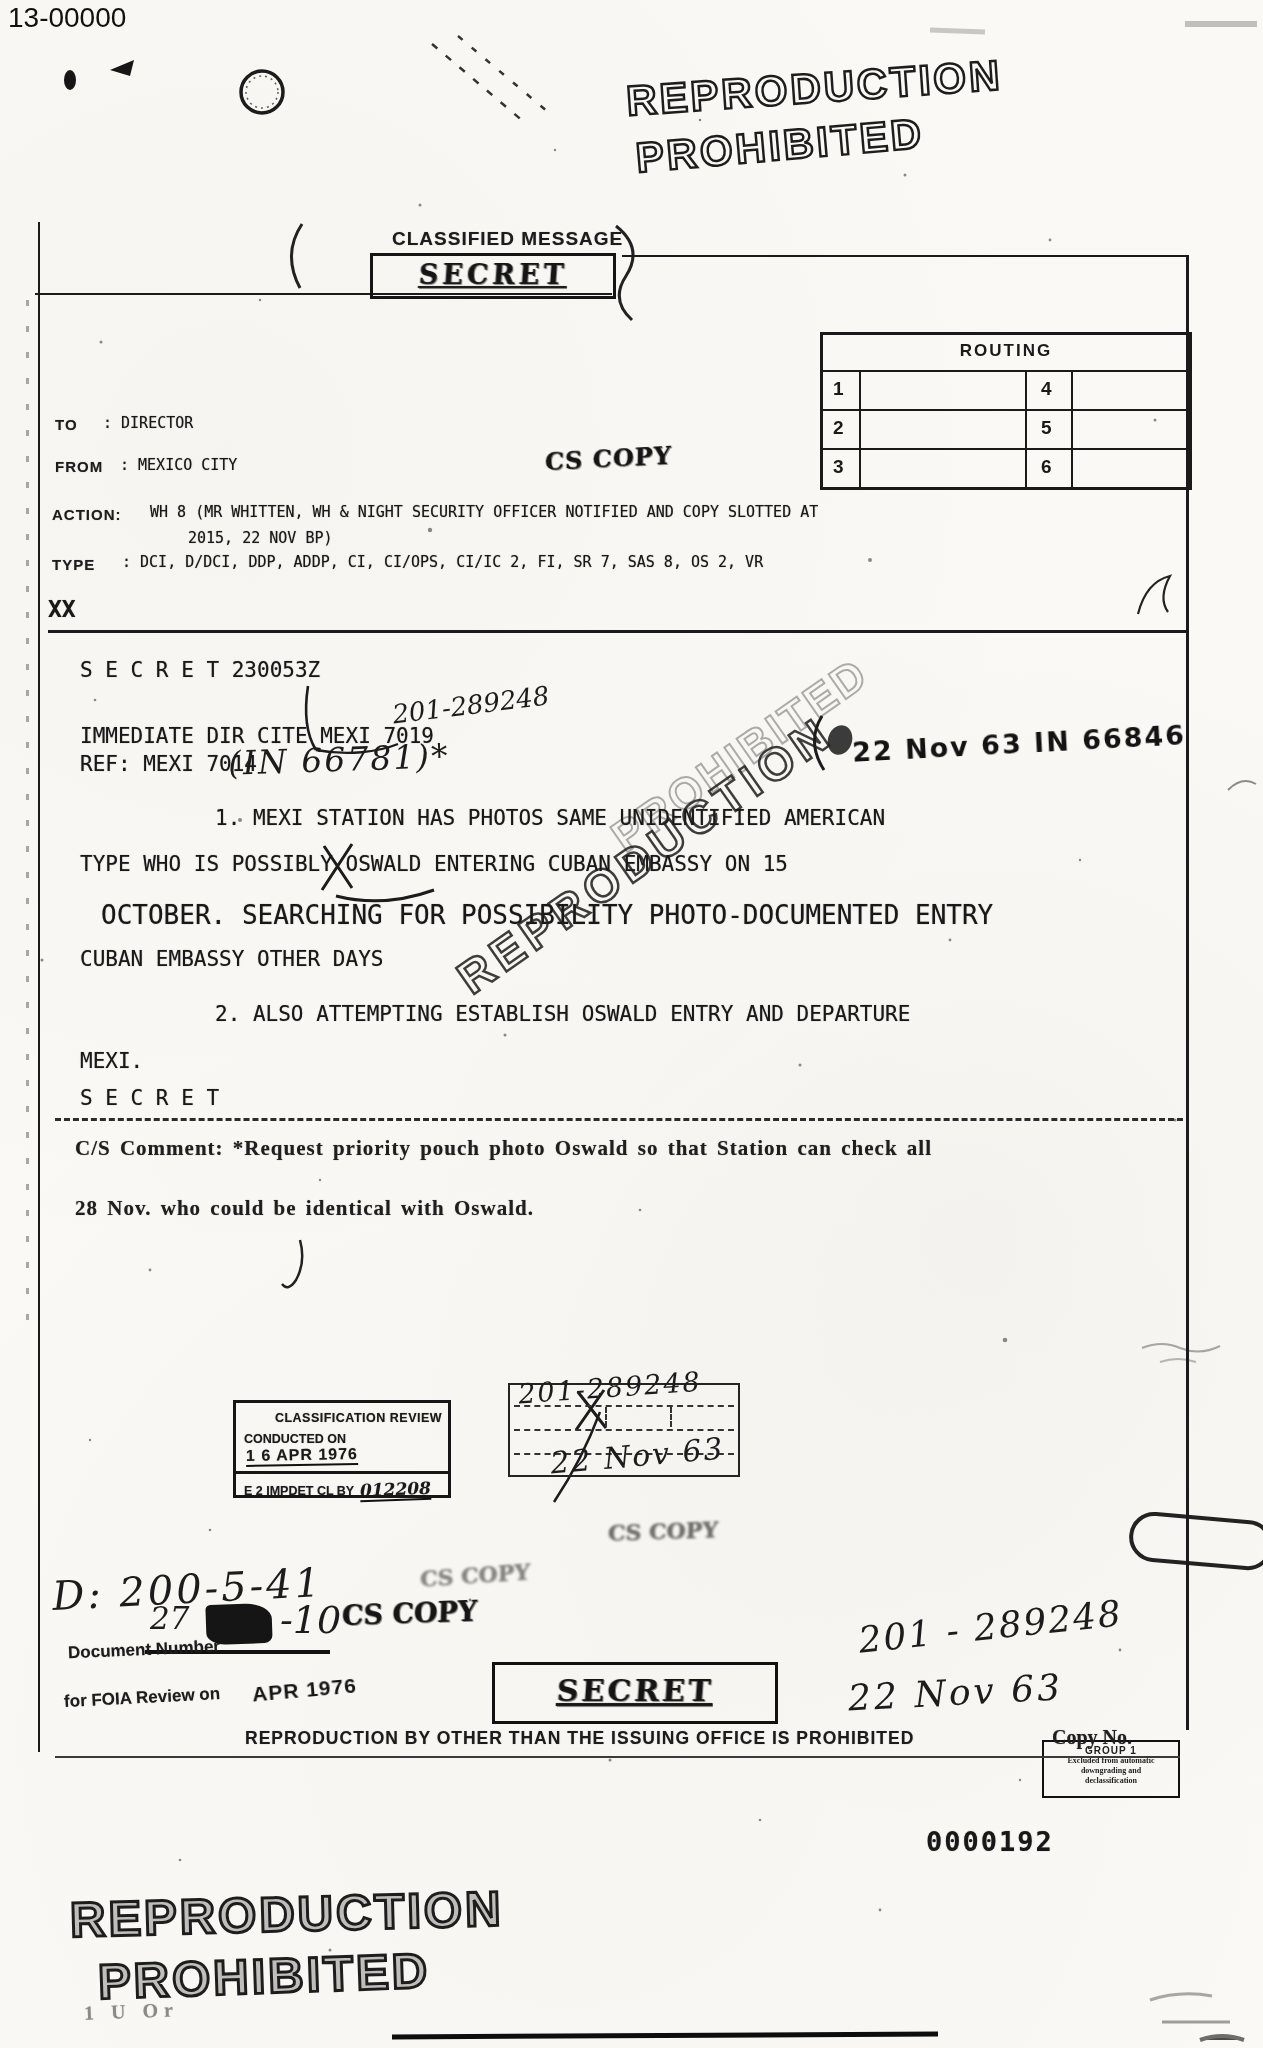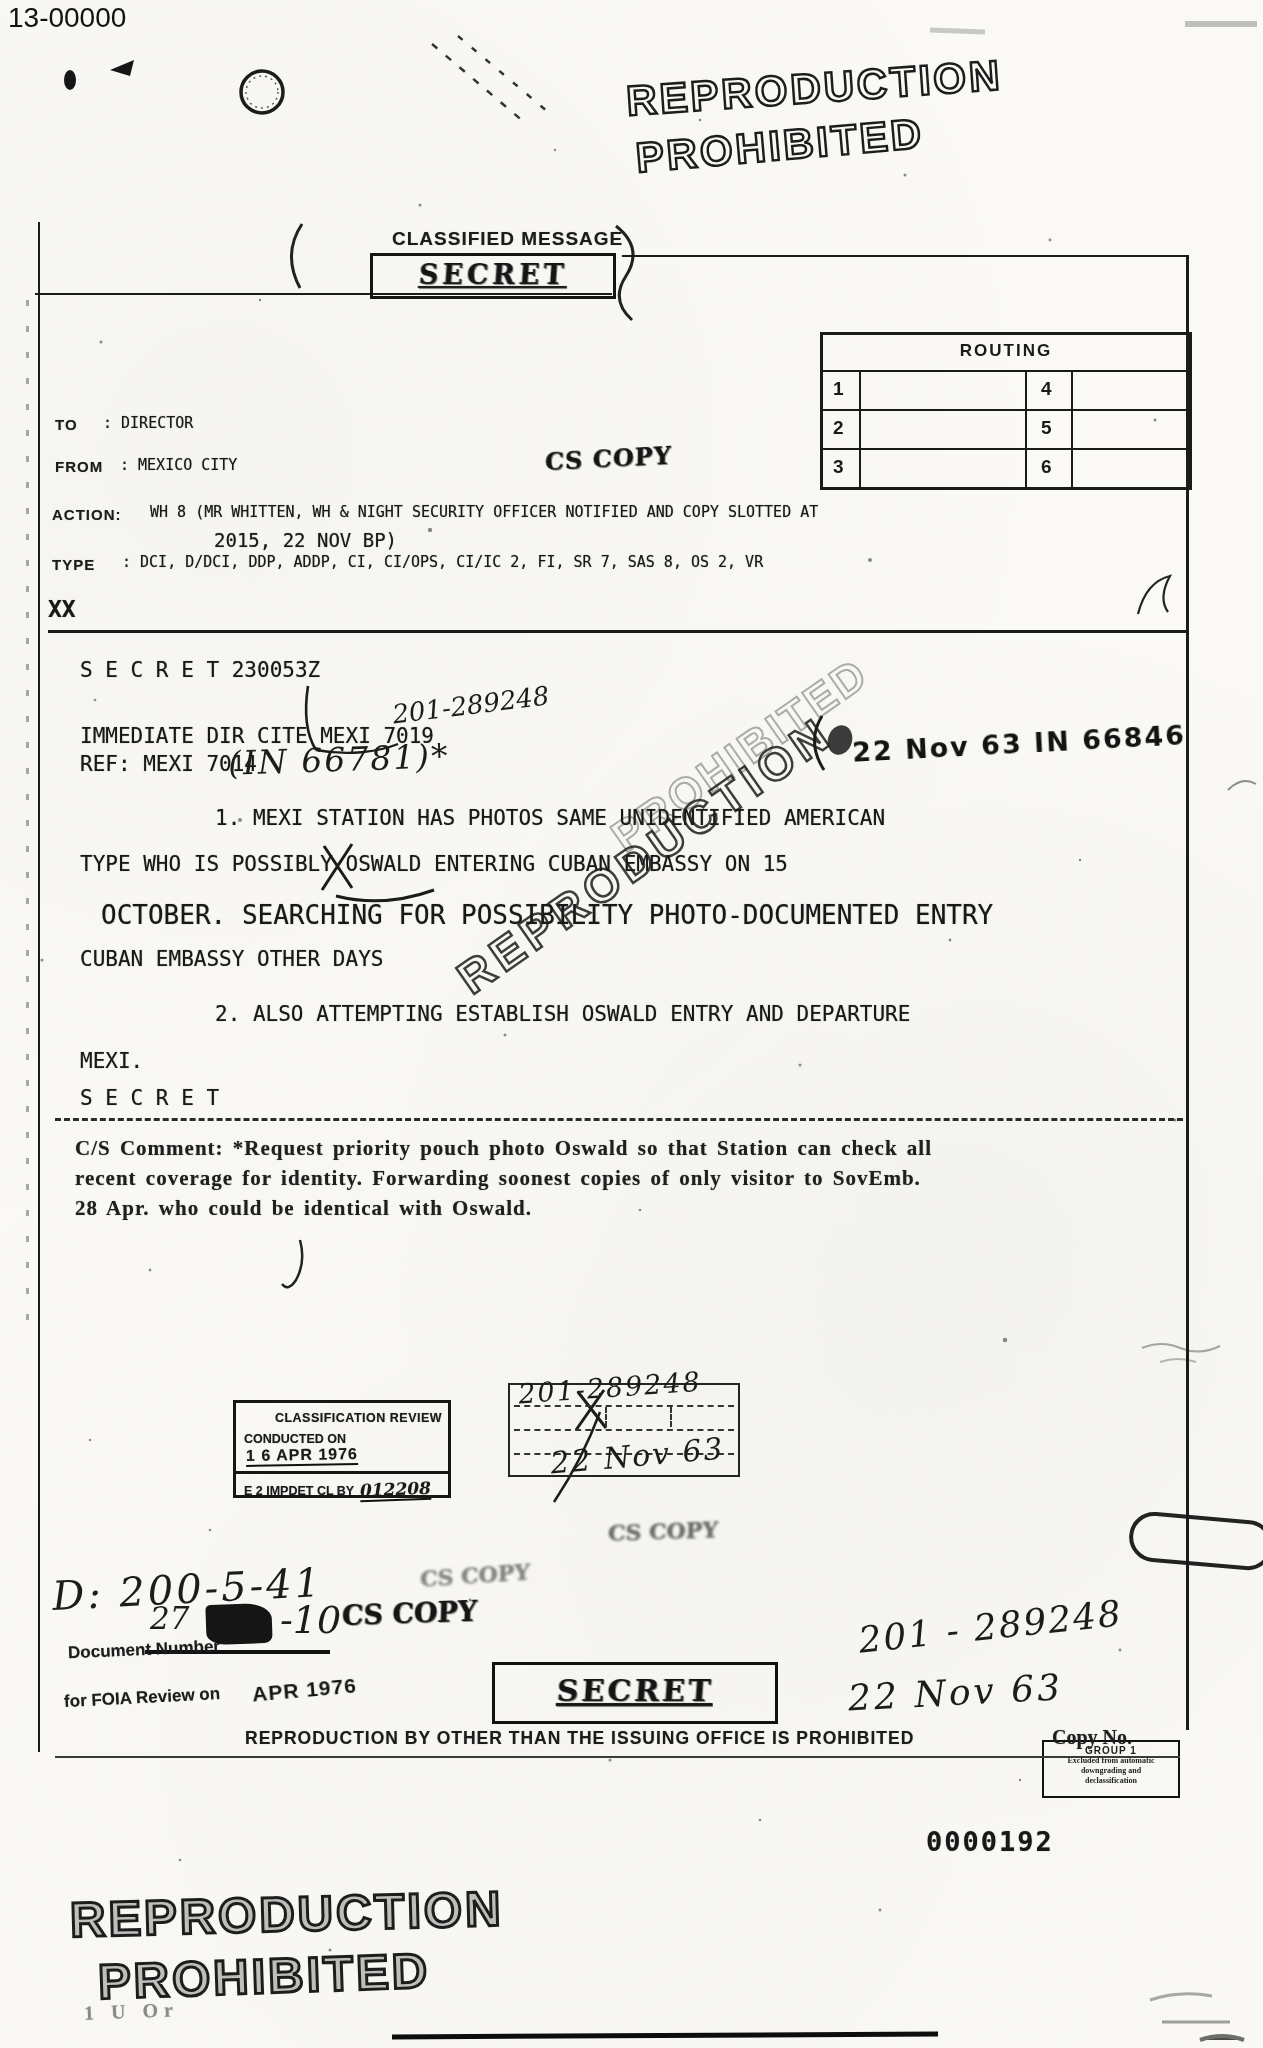--- a/index.html
+++ b/index.html
@@ -193,21 +193,21 @@
 
   <div class="abs form" style="left:55px;top:416px;font-size:15px;letter-spacing:1px;">TO</div>
   <div class="abs tw" style="left:103px;top:414px;font-size:15px;">:  DIRECTOR</div>
 
   <div class="abs form" style="left:55px;top:458px;font-size:15px;letter-spacing:1px;">FROM</div>
   <div class="abs tw" style="left:120px;top:456px;font-size:15px;">:   MEXICO CITY</div>
   <div class="abs smudge" style="left:545px;top:444px;font-size:24px;letter-spacing:1px;transform:rotate(-3deg) skewX(-4deg);">CS COPY</div>
 
   <div class="abs form" style="left:52px;top:506px;font-size:15px;letter-spacing:1px;">ACTION:</div>
   <div class="abs tw" style="left:150px;top:503px;font-size:15px;">WH 8 (MR WHITTEN, WH &amp; NIGHT SECURITY OFFICER NOTIFIED AND COPY SLOTTED AT</div>
-  <div class="abs tw" style="left:214px;top:529px;font-size:19px;">2015, 22 NOV BP)</div>
+  <div class="abs tw" style="left:188px;top:529px;font-size:15px;">2015, 22 NOV BP)</div>
 
   <div class="abs form" style="left:52px;top:556px;font-size:15px;letter-spacing:1px;">TYPE</div>
   <div class="abs tw" style="left:122px;top:553px;font-size:15px;">:   DCI, D/DCI, DDP, ADDP, CI, CI/OPS, CI/IC 2, FI, SR 7, SAS 8, OS 2, VR</div>
 
   <div class="abs tw" style="left:48px;top:596px;font-size:23px;font-weight:700;">XX</div>
   <div class="line" style="left:48px;top:630px;width:1138px;border-top-width:3px;"></div>
 
   <div class="abs tw" style="left:80px;top:658px;font-size:21px;">S E C R E T  230053Z</div>
   <div class="abs tw" style="left:80px;top:704px;font-size:21px;margin-top:20px;">IMMEDIATE DIR CITE MEXI 7019</div>
   <div class="abs hand" style="left:392px;top:690px;font-size:26px;transform:rotate(-7deg);">201-289248</div>
@@ -226,22 +226,21 @@
   <div class="abs tw" style="left:80px;top:1086px;font-size:21px;">S E C R E T</div>
 
   <div class="abs outline" style="left:480px;top:730px;width:520px;text-align:center;font-size:44px;
        transform:rotate(-35deg);opacity:.35;-webkit-text-stroke-width:2px;">PROHIBITED</div>
   <div class="abs outline" style="left:365px;top:828px;width:560px;text-align:center;font-size:46px;
        transform:rotate(-35deg);opacity:.85;letter-spacing:6px;">REPRODUCTION</div>
 
   <div class="abs" style="left:55px;top:1118px;width:1128px;border-top:3px dashed #2c2c2c;"></div>
 
   <div class="abs fserif" style="left:75px;top:1136px;font-size:21px;letter-spacing:1px;word-spacing:3px;">C/S Comment:  *Request priority pouch photo Oswald so that Station can check all</div>
-  <div class="abs fserif" style="left:75px;top:1166px;font-size:21px;letter-spacing:1px;word-spacing:3px;">recent coverage for identity.  Forwarding soonest copies of only visitor to SovEmb.</div>
-  <div class="abs fserif" style="left:75px;top:1196px;font-size:21px;letter-spacing:1px;word-spacing:3px;">28 Apr. who could be identical with Oswald.</div>
+  <div class="abs fserif" style="left:75px;top:1196px;font-size:21px;letter-spacing:1px;word-spacing:3px;">28 Nov. who could be identical with Oswald.</div>
 
   <div class="rvbox">
     <div class="rv-title">CLASSIFICATION REVIEW</div>
     <div class="rv-row2">
       <span>CONDUCTED ON</span>
       <span class="rv-stamp">1 6 APR 1976</span>
     </div>
     <div class="rv-div"></div>
     <div class="rv-row3">
       <span>E 2 IMPDET CL BY</span>

